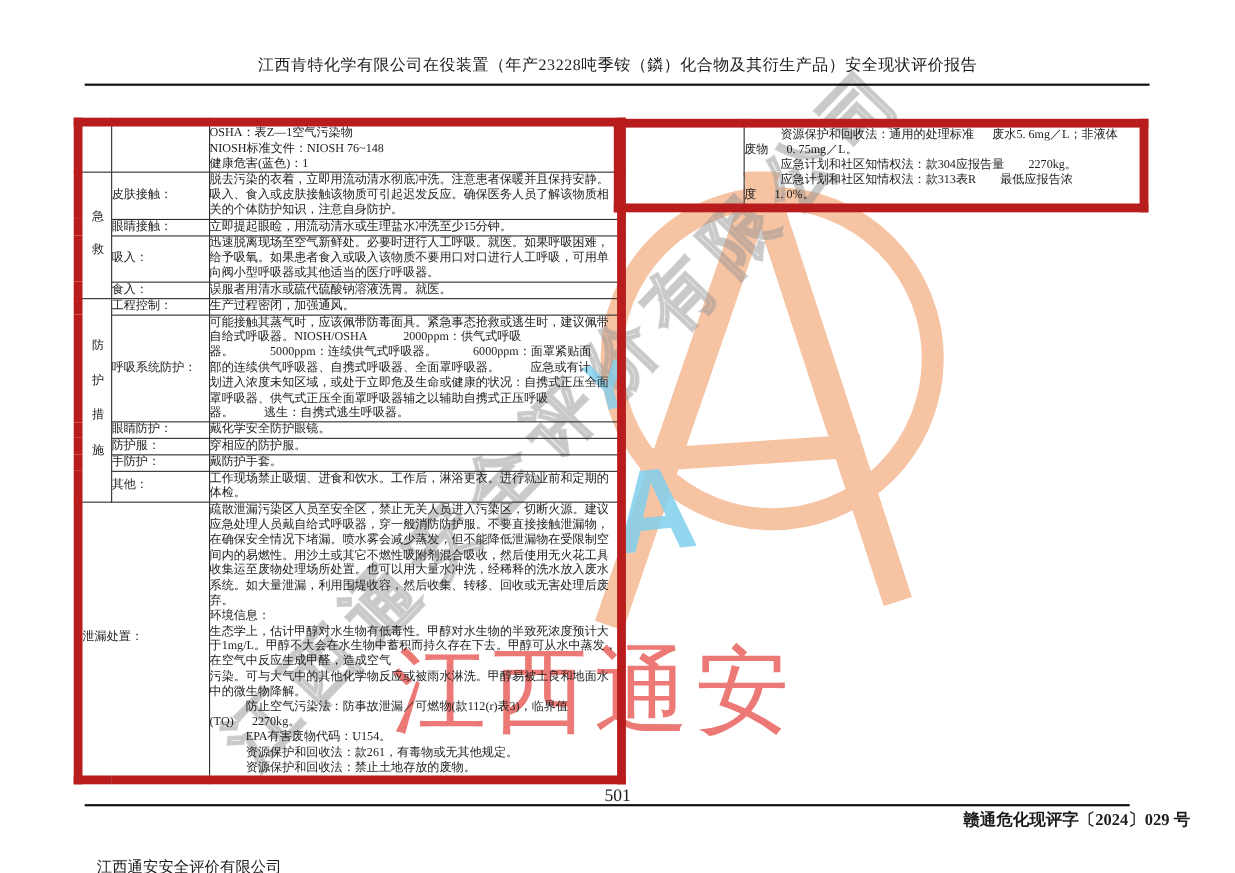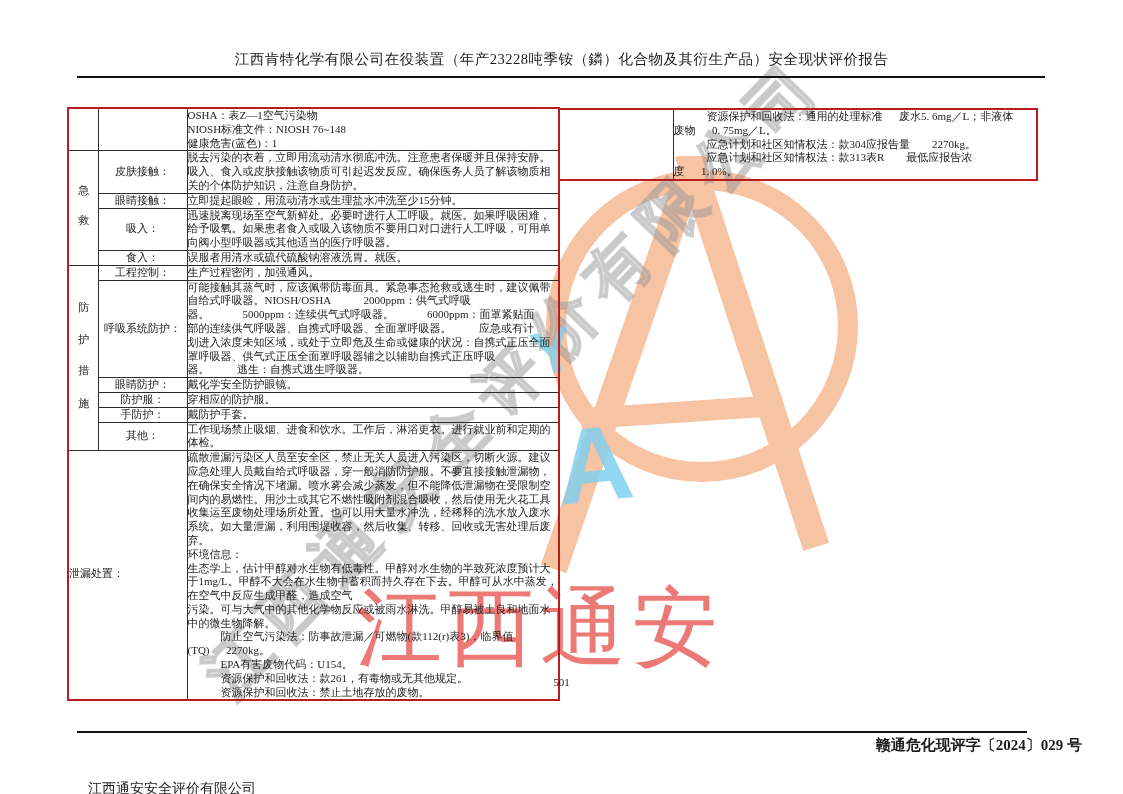--- a/index.html
+++ b/index.html
@@ -44,38 +44,38 @@
   }
   .wm-logo{position:absolute;left:540px;top:156px;}
   
   .content{position:absolute;inset:0;z-index:1;}
   .header-title{
     position:absolute;top:50px;left:0;width:100%;
     text-align:center;font-size:14.5px;letter-spacing:0.5px;
   }
   .header-rule{position:absolute;top:76px;left:77px;width:968px;border-top:2.5px solid #111;}
   .footer-rule{position:absolute;top:731px;left:77px;width:950px;border-top:2px solid #111;}
-  .page-number{position:absolute;top:676px;left:0;width:100%;text-align:center;font-size:11px;}
+  .page-number{position:absolute;top:715px;left:0;width:100%;text-align:center;font-size:16px;}
   .footer-company{position:absolute;top:780px;left:88px;font-size:14px;}
   .footer-docno{position:absolute;top:736px;right:41px;font-size:15px;font-weight:700;}
   
   table.sheet{border-collapse:collapse;table-layout:fixed;}
   table.sheet td{
     border:1px solid #2b2b2b;
     font-size:11px;line-height:13.8px;
     vertical-align:middle;
     padding:0;
     overflow:hidden;
   }
-  table.sheet{border:2px solid #b91c1c;}
+  table.sheet{border:8px solid #b91c1c;}
   .left-table{position:absolute;left:67px;top:107px;}
   .right-table{position:absolute;left:558px;top:108px;}
   .pre{white-space:pre;}
   td.cell-content{padding:1px 2px 1px 5px;vertical-align:middle;}
-  td.cell-label{padding-left:6px;vertical-align:middle;text-align:center;}
+  td.cell-label{padding-left:6px;vertical-align:middle;}
   td.cell-group{text-align:center;vertical-align:middle;}
   .vtext{
     writing-mode:vertical-rl;text-orientation:upright;
     display:inline-block;line-height:1;
   }
   .vtext.sp2{letter-spacing:30px;}
   .vtext.sp4{letter-spacing:32px;}
   td.cell-leak-label{padding-left:10px;vertical-align:middle;font-family:Liberation Mono, monospace;}
 </style>
 </head>

